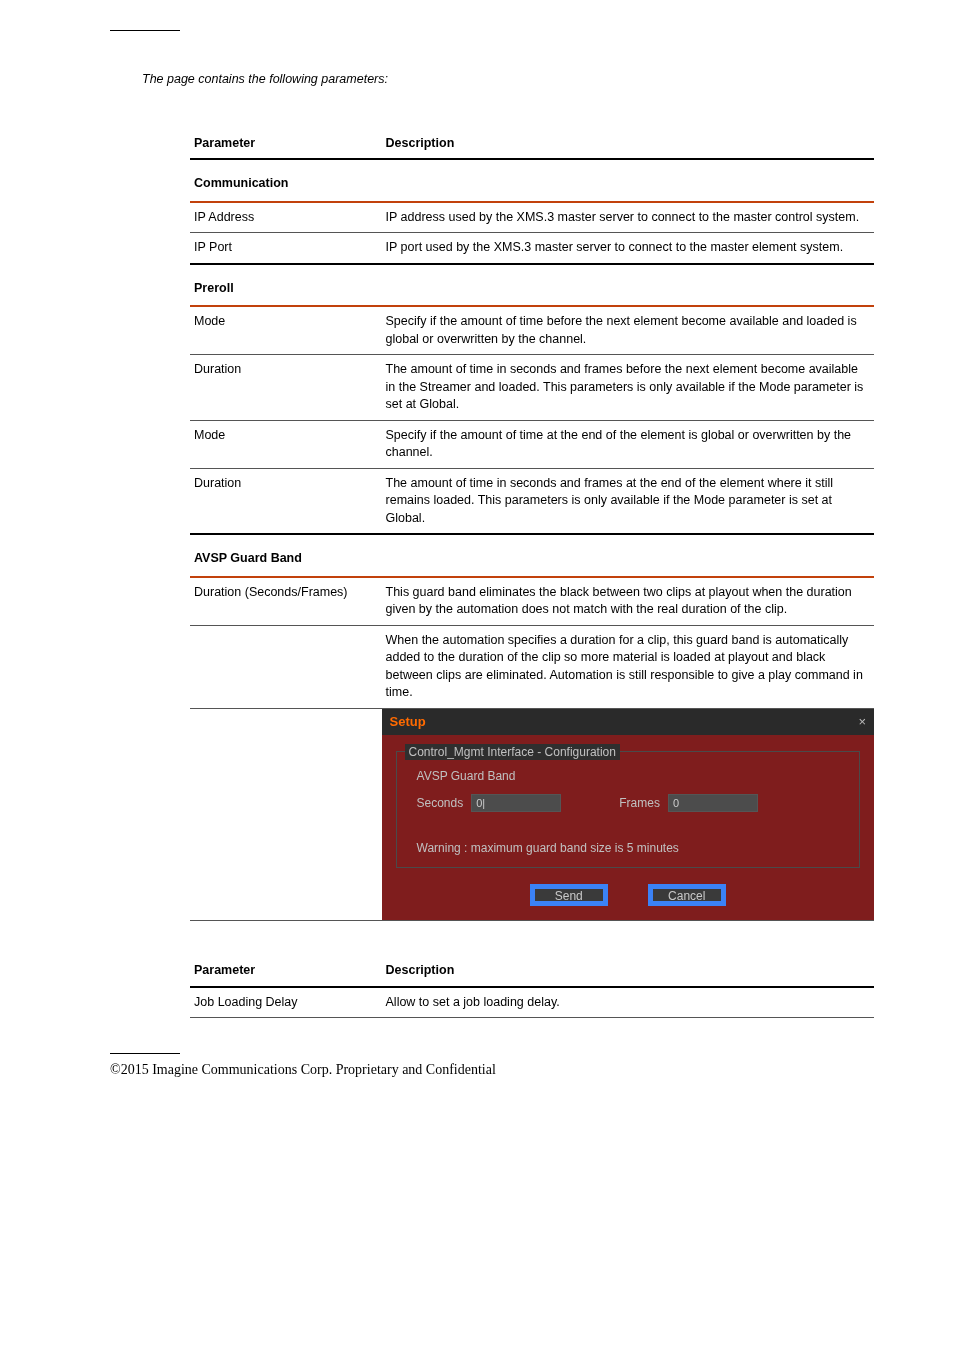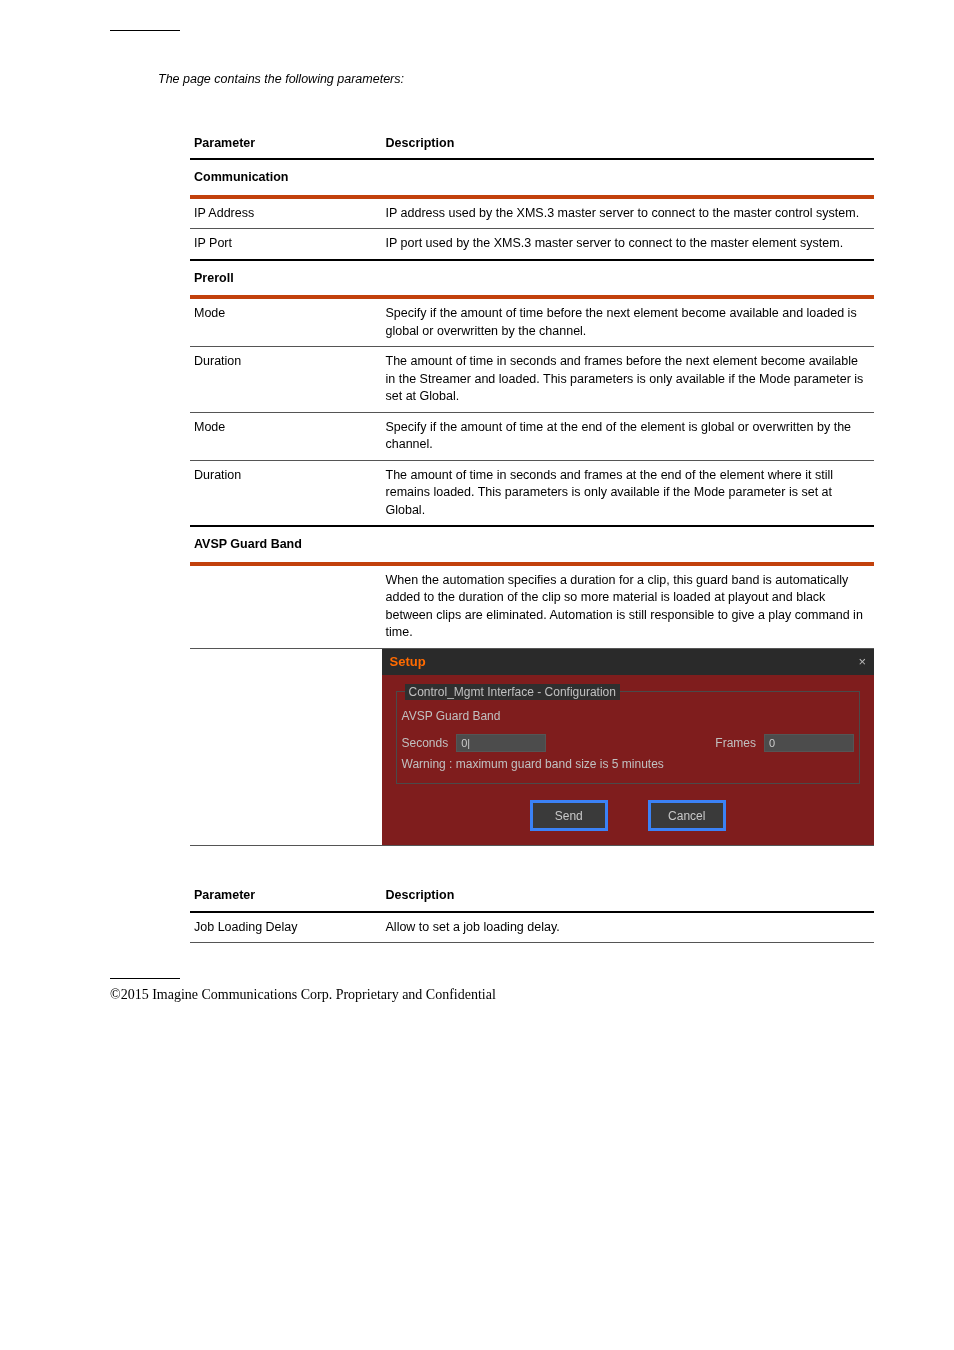--- a/index.html
+++ b/index.html
@@ -11,26 +11,26 @@
       color: #000;
       font-size: 12.5px;
       line-height: 1.4;
     }
     .top-rule {
       border-top: 1px solid #000;
       width: 70px;
       margin-bottom: 40px;
     }
     .italic { font-style: italic; }
-    .para { margin-bottom: 40px; margin-left: 48px; font-style: italic; }
+    .para { margin-bottom: 40px; margin-left: 32px; font-style: italic; }
     table { width: 100%; border-collapse: collapse; margin-bottom: 35px; margin-left: 80px; width: calc(100% - 80px); }
     th, td { text-align: left; padding: 6px 4px; vertical-align: top; font-size: 12.5px; }
     th { font-weight: bold; border-bottom: 2px solid #000; }
     .tbl1 td { border-bottom: 1px solid #555; }
-    .tbl1 tr.section-top td { border-top: 2px solid #000; border-bottom: 4px solid #c2410c; padding-top: 9px; padding-bottom: 8px; }
+    .tbl1 tr.section-top td { border-top: 2px solid #000; border-bottom: 2px solid #c2410c; padding-top: 15px; padding-bottom: 8px; }
     .tbl1 td.bold { font-weight: bold; }
     .tbl2 th { border-bottom: 2px solid #000; }
     .tbl2 td { border-bottom: 1px solid #555; }
     .bottom-rule { border-top: 1px solid #000; width: 70px; margin-top: 35px; margin-bottom: 6px; }
     .footer { font-size: 14px; font-family: Liberation Serif, serif; }
     
     .dialog-cell { padding: 0; }
     .dialog {
       width: 100%;
       background: #7f1d1d;
@@ -50,53 +50,53 @@
       font-weight: bold;
       font-size: 13px;
     }
     .dialog .titlebar .close {
       color: #bbb;
       font-size: 13px;
     }
     .dialog .body { padding: 16px 14px 14px; }
     .fieldset {
       border: 1px solid #4a4a4a;
-      padding: 14px 5px 10px;
+      padding: 14px 20px 10px;
       position: relative;
       margin-bottom: 16px;
     }
     .fieldset .legend {
       position: absolute;
       top: -8px;
       left: 8px;
       background: #2f2f2f;
       padding: 0 4px;
       color: #c0c0c0;
       font-size: 12px;
     }
     .fieldset .sub { font-size: 12px; margin-bottom: 10px; margin-top: 2px; }
-    .fieldset .row { display: flex; align-items: center; gap: 18px; margin-bottom: 4px; justify-content: space-between; }
+    .fieldset .row { display: flex; align-items: center; gap: 18px; margin-bottom: 28px; }
     .fieldset .row .group { display: flex; align-items: center; gap: 8px; }
     .fieldset .row input {
       background: #4c4c4c;
       border: 1px solid #555;
       color: #ccc;
       width: 90px;
       height: 18px;
       padding: 1px 4px;
       font-size: 11px;
     }
     .fieldset .warn { font-size: 12px; color: #c0c0c0; }
     .dialog .buttons { display: flex; justify-content: center; gap: 40px; }
     .dialog .buttons button {
       background: #3a3a3a;
-      border: 3px solid #3b82f6;
+      border: 5px solid #3b82f6;
       color: #c8c8c8;
       width: 78px;
-      height: 31px;
+      height: 22px;
       font-size: 12px;
     }
   </style>
 </head>
 <body>
 
 <div class="top-rule"></div>
 
 <p class="para italic">The page contains the following parameters:</p>
 
@@ -136,20 +136,24 @@
         <td>Mode</td>
         <td>Specify if the amount of time at the end of the element is global or overwritten by the channel.</td>
       </tr>
     <tr>
         <td>Duration</td>
         <td>The amount of time in seconds and frames at the end of the element where it still remains loaded. This parameters is only available if the Mode parameter is set at Global.</td>
       </tr>
 
     <tr class="section-top">
         <td colspan="2" class="bold">AVSP Guard Band</td>
+      </tr>
+    <tr>
+        <td>Duration (Seconds/Frames)</td>
+        <td>This guard band eliminates the black between two clips at playout when the duration given by the automation does not match with the real duration of the clip.</td>
       </tr>
     <tr>
         <td></td>
         <td>When the automation specifies a duration for a clip, this guard band is automatically added to the duration of the clip so more material is loaded at playout and black between clips are eliminated. Automation is still responsible to give a play command in time.</td>
       </tr>
 
     <tr>
         <td></td>
         <td class="dialog-cell">
       <div class="dialog">

